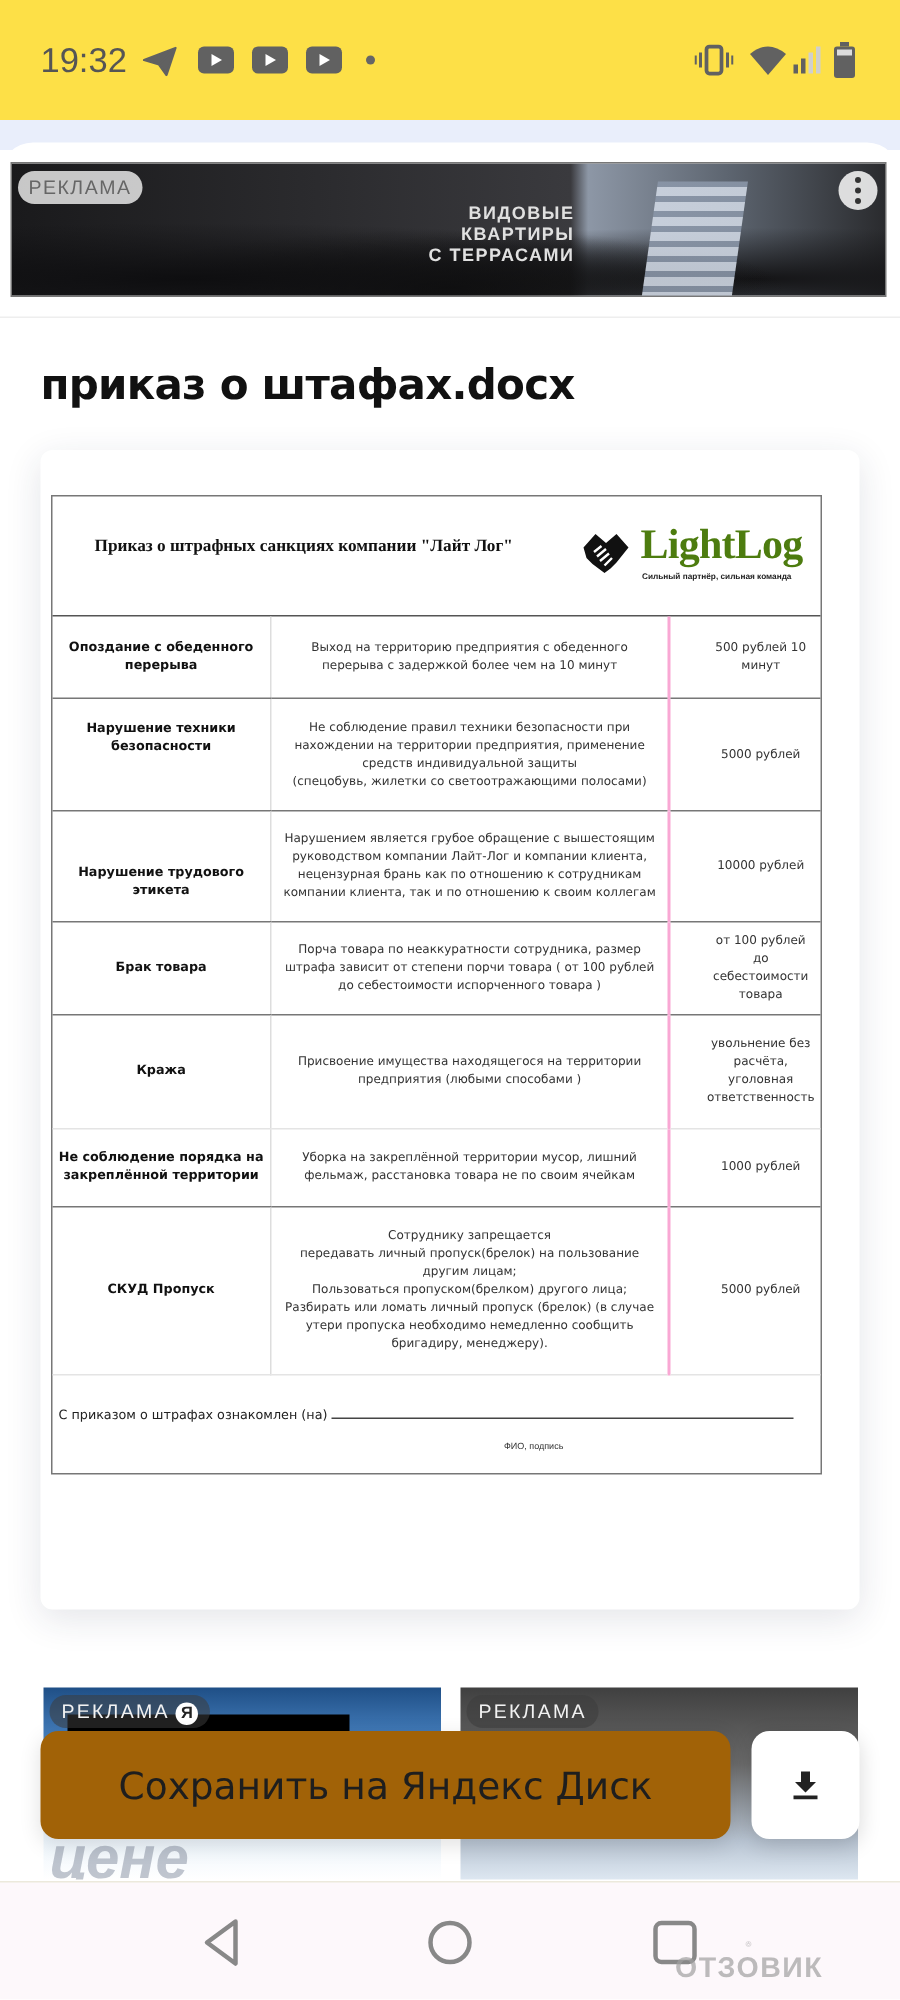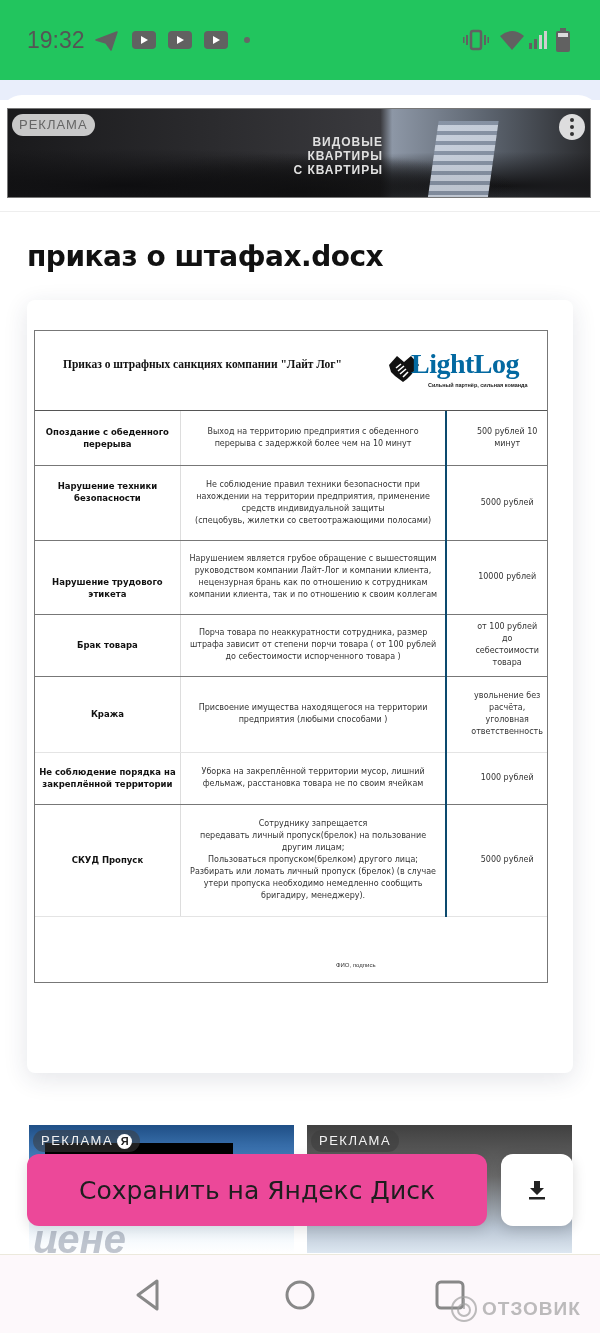--- a/index.html
+++ b/index.html
@@ -1,20 +1,20 @@
 <!DOCTYPE html>
 <html><head>
   <meta charset="utf-8">
   <style>
     * { box-sizing: border-box; margin: 0; padding: 0; }
     html, body { width: 600px; height: 1333px; overflow: hidden; background: #ffffff; font-family: "Liberation Sans", sans-serif; }
     body { position: relative; }
 
     
-    .status-bar { position: absolute; left: 0; top: 0; width: 600px; height: 80px; background: #22c55e; }
+    .status-bar { position: absolute; left: 0; top: 0; width: 600px; height: 80px; background: #fde047; }
     .status-time { position: absolute; left: 27px; top: 27px; font-size: 23px; color: #555; font-family: "Liberation Sans", sans-serif; }
     .status-icon { position: absolute; top: 30px; }
     .yt { width: 24px; height: 18px; background: #616161; border-radius: 4px; top: 31px; }
     .yt::after { content: ""; position: absolute; left: 9px; top: 5px; border-left: 7px solid #fff; border-top: 4px solid transparent; border-bottom: 4px solid transparent; }
     .dot { width: 6px; height: 6px; border-radius: 50%; background: #666; top: 37px; }
 
     
     .top-band { position: absolute; left: 0; top: 80px; width: 600px; height: 20px; background: #e9eefb; }
     .ad-card { position: absolute; left: 0; top: 95px; width: 600px; height: 105px; background: #fff; border-radius: 22px 22px 0 0; }
     .ad-banner { position: absolute; left: 7px; top: 108px; width: 584px; height: 90px; background: linear-gradient(90deg, #1a1a1c 0%, #2b2b2e 35%, #3a3a3e 64%, #8d97a6 66%, #5d6570 82%, #2a2b2e 100%); border: 1px solid #777; overflow: hidden; }
@@ -29,50 +29,50 @@
 
     .file-title { position: absolute; left: 27px; top: 240px; font-size: 28px; font-weight: bold; color: #111; font-family: "DejaVu Sans", sans-serif; letter-spacing: -0.5px; }
 
     
     .doc-card { position: absolute; left: 27px; top: 300px; width: 546px; height: 773px; background: #fff; border-radius: 8px; box-shadow: 0 6px 24px rgba(30,40,70,0.12); }
     .doc { position: absolute; left: 34px; top: 330px; width: 514px; height: 653px; border: 1px solid #777; background: #fff; }
     .doc-header { position: absolute; left: 0; top: 0; width: 512px; height: 80px; border-bottom: 1px solid #555; }
     .doc-title { position: absolute; left: 28px; top: 27px; font-family: "Liberation Serif", serif; font-weight: bold; font-size: 11.5px; color: #111; }
     .lightlog { position: absolute; left: 352px; top: 18px; width: 156px; height: 44px; }
     .ll-icon { position: absolute; left: 0; top: 2px; width: 34px; height: 34px; }
-    .ll-name { position: absolute; left: 24px; top: -1px; font-family: "Liberation Serif", serif; font-weight: bold; font-size: 28px; color: #0369a1; letter-spacing: -0.5px; }
+    .ll-name { position: absolute; left: 40px; top: -1px; font-family: "Liberation Serif", serif; font-weight: bold; font-size: 28px; color: #4d7c0f; letter-spacing: -0.5px; }
     .ll-tag { position: absolute; left: 41px; top: 33px; font-size: 5.5px; color: #222; font-weight: bold; white-space: nowrap; }
 
     table.fines { position: absolute; left: 0; top: 80px; width: 512px; border-collapse: collapse; font-family: "DejaVu Sans", sans-serif; }
     table.fines td { border-bottom: 1px solid #777; text-align: center; vertical-align: middle; font-size: 8px; line-height: 12px; color: #333; padding: 3px 4px; }
     table.fines td.c1 { width: 162px; font-weight: bold; color: #111; font-size: 8.5px; border-right: 1px solid #ddd; }
-    table.fines td.c2 { width: 308px; border-right: 2px solid #0c4a6e; white-space: pre-line; }
+    table.fines td.c2 { width: 308px; border-right: 2px solid #f9a8d4; white-space: pre-line; }
     table.fines td.c3 { width: 88px; white-space: pre-line; padding-left: 24px; }
     table.fines tr.light td { border-bottom-color: #e4e4e4; }
 
     .ack { position: absolute; left: 4px; top: 608px; font-size: 8.5px; color: #222; font-family: "DejaVu Sans", sans-serif; white-space: nowrap; }
     .ack-line { display: inline-block; width: 308px; border-bottom: 1px solid #444; margin-left: 3px; vertical-align: baseline; }
     .ack-sub { position: absolute; left: 301px; top: 631px; font-size: 6px; color: #333; }
 
     
     .bad { position: absolute; top: 1125px; width: 265px; height: 128px; overflow: hidden; }
     .bad1 { left: 29px; background: linear-gradient(180deg, #1f4f86 0%, #4b86c6 30%, #e9f3fb 75%, #fff 100%); }
     .bad2 { left: 307px; background: linear-gradient(180deg, #404040 0%, #6c6c6c 40%, #b9c5d3 80%, #dde7f1 100%); }
     .bad-label { position: absolute; top: 5px; height: 22px; line-height: 22px; padding: 0 8px; border-radius: 11px; background: rgba(60,60,60,0.55); color: #f2f2f2; font-size: 13px; letter-spacing: 1.5px; }
     .ya { display: inline-block; width: 15px; height: 15px; border-radius: 50%; background: #fff; color: #222; font-size: 11px; font-weight: bold; line-height: 15px; text-align: center; margin-left: 4px; letter-spacing: 0; }
     .bad1-black { position: absolute; left: 16px; top: 18px; width: 188px; height: 24px; background: #000; }
     .bad1-word { position: absolute; left: 4px; top: 92px; font-size: 40px; font-weight: bold; color: rgba(140,150,165,0.55); font-style: italic; }
 
-    .save-btn { position: absolute; left: 27px; top: 1154px; width: 460px; height: 72px; border-radius: 12px; background: #ec4899; box-shadow: 0 4px 14px rgba(0,0,0,0.12); display: flex; align-items: center; justify-content: center; font-size: 25px; color: #1e1e1e; font-family: "DejaVu Sans", sans-serif; cursor: pointer; }
+    .save-btn { position: absolute; left: 27px; top: 1154px; width: 460px; height: 72px; border-radius: 12px; background: #a16207; box-shadow: 0 4px 14px rgba(0,0,0,0.12); display: flex; align-items: center; justify-content: center; font-size: 25px; color: #1e1e1e; font-family: "DejaVu Sans", sans-serif; cursor: pointer; }
     .dl-btn { position: absolute; left: 501px; top: 1154px; width: 72px; height: 72px; border-radius: 12px; background: #fff; box-shadow: 0 4px 14px rgba(0,0,0,0.15); display: flex; align-items: center; justify-content: center; }
 
     
     .nav { position: absolute; left: 0; top: 1254px; width: 600px; height: 79px; background: #fdf8fb; border-top: 1px solid #ece9dc; }
     .nav-btn { position: absolute; top: 22px; width: 36px; height: 36px; display: flex; align-items: center; justify-content: center; }
-    .watermark { position: absolute; left: 450px; top: 1294px; height: 30px; display: flex; align-items: center; gap: 4px; color: rgba(160,160,160,0.7); font-size: 19px; font-weight: bold; letter-spacing: 1px; }
+    .watermark { position: absolute; left: 450px; top: 1294px; height: 30px; display: flex; align-items: center; gap: 4px; color: rgba(160,160,160,0.7); font-size: 19px; font-weight: bold; letter-spacing: 1px; flex-direction: column; }
   </style>
 </head>
 <body>
 
 <div class="status-bar">
   <div class="status-time">19:32</div>
   <svg class="status-icon" style="left:95px;top:31px" width="24" height="20" viewBox="0 0 24 20">
     <path d="M1 9 L22 1 L16 19 L11 12 Z M11 12 L22 1" fill="#616161" stroke="#616161" stroke-width="1.5" stroke-linejoin="round"></path>
   </svg>
   <div class="status-icon yt" style="left:132px"></div>
@@ -105,21 +105,21 @@
 
 <div class="top-band"></div>
 <div class="ad-card"></div>
 
 <div class="ad-banner">
   <div class="ad-rocks"></div>
   <div class="ad-building"></div>
   <div class="ad-text">
     <div>ВИДОВЫЕ</div>
     <div>КВАРТИРЫ</div>
-    <div>С КВАРТИРЫ</div>
+    <div>С ТЕРРАСАМИ</div>
   </div>
 </div>
 <div class="ad-label">РЕКЛАМА</div>
 <div class="ad-more">
     <span></span>
     <span></span>
     <span></span>
   </div>
 <div class="sep"></div>
 
@@ -195,20 +195,23 @@
 другим лицам;
 Пользоваться пропуском(брелком) другого лица;
 Разбирать или ломать личный пропуск (брелок) (в случае
 утери пропуска необходимо немедленно сообщить
 бригадиру, менеджеру).</td>
         <td class="c3">5000 рублей</td>
       </tr>
     </tbody>
   </table>
 
+  <div class="ack">
+    <span>С приказом о штрафах ознакомлен (на)</span><span class="ack-line"></span>
+  </div>
   <div class="ack-sub">ФИО, подпись</div>
 </div>
 
 <div class="bad bad1">
   <div class="bad1-black"></div>
   <div class="bad-label" style="left:4px">
     <span>РЕКЛАМА</span><span class="ya">Я</span>
   </div>
   <div class="bad1-word">цене</div>
 </div>

